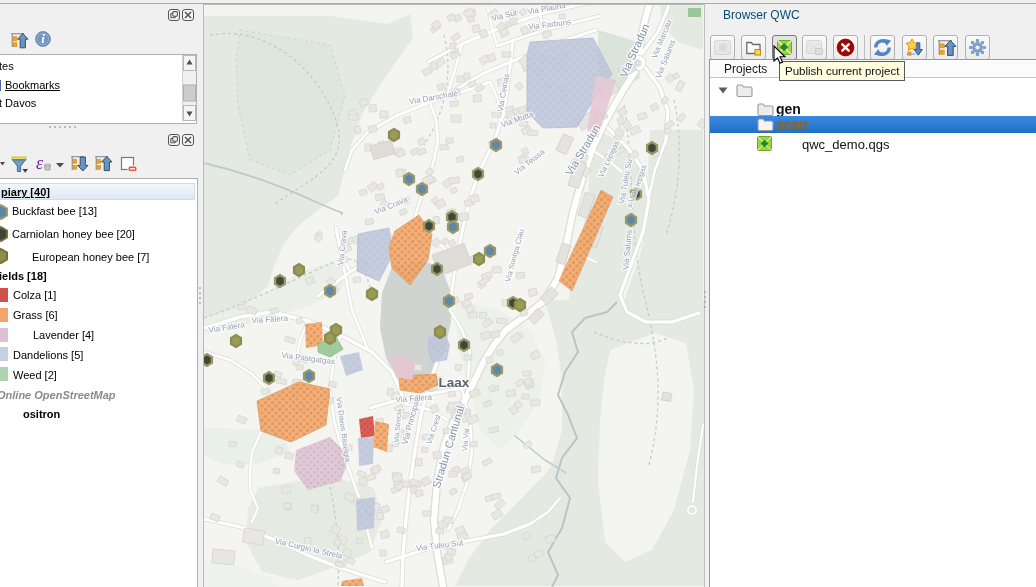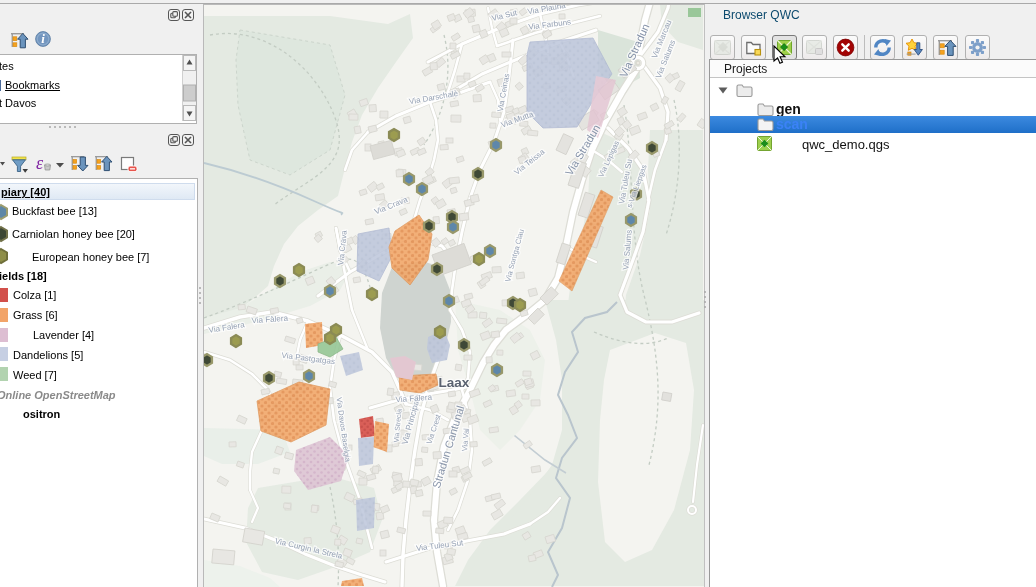--- a/index.html
+++ b/index.html
@@ -121,21 +121,21 @@
     <div style="position:absolute;left:0px;top:91px;font-weight:bold;">ields [18]</div>
     <div style="position:absolute;left:-5px;top:109px;width:14px;height:14px;background:#d2504b;"></div>
     <div style="position:absolute;left:14px;top:110px;">Colza [1]</div>
     <div style="position:absolute;left:-5px;top:129px;width:14px;height:14px;background:#f2a469;"></div>
     <div style="position:absolute;left:14px;top:130px;">Grass [6]</div>
     <div style="position:absolute;left:-5px;top:149px;width:14px;height:14px;background:#ddbed2;"></div>
     <div style="position:absolute;left:14px;top:150px;padding-left:20px;">Lavender [4]</div>
     <div style="position:absolute;left:-5px;top:168px;width:14px;height:14px;background:#c6cfe3;"></div>
     <div style="position:absolute;left:14px;top:170px;">Dandelions [5]</div>
     <div style="position:absolute;left:-5px;top:188px;width:14px;height:14px;background:#b2d3b0;"></div>
-    <div style="position:absolute;left:14px;top:190px;">Weed [7]</div>
+    <div style="position:absolute;left:14px;top:190px;">Weed [2]</div>
     <div style="position:absolute;left:-2px;top:210px;font-weight:bold;font-style:italic;color:#8a8a8a;">Online OpenStreetMap</div>
     <div style="position:absolute;left:0px;top:229px;font-weight:bold;padding-left:24px;">ositron</div>
   </div>
 </div>
 
 <div class="abs" id="mapwrap" style="left:203px;top:4px;width:500px;height:583px;border-left:1px solid #b9b9b9;border-right:1px solid #c0c0c0;border-top:1px solid #b9b9b9;background:#f4f4f0;">
     <svg width="500" height="582" viewBox="0 0 500 582" style="display:block">
       <defs>
 <pattern id="po" width="7" height="7" patternUnits="userSpaceOnUse">
           <rect width="7" height="7" fill="#f2a566"></rect>
@@ -851,28 +851,29 @@
       <path d="M1 3.5 Q1 2 2.5 2 L6 2 L7.5 4 L14.5 4 Q16 4 16 5.5 L16 12 Q16 13.5 14.5 13.5 L2.5 13.5 Q1 13.5 1 12 Z" fill="#ececec" stroke="#9a9a9a" stroke-width="1.1"></path>
     </svg>
     <svg style="position:absolute;left:47px;top:42px;" width="17" height="15">
       <path d="M1 3.5 Q1 2 2.5 2 L6 2 L7.5 4 L14.5 4 Q16 4 16 5.5 L16 12 Q16 13.5 14.5 13.5 L2.5 13.5 Q1 13.5 1 12 Z" fill="#ececec" stroke="#9a9a9a" stroke-width="1.1"></path>
     </svg>
     <div style="position:absolute;left:66px;top:41px;font-size:14px;font-weight:bold;color:#111;">gen</div>
     <div class="selrow" style="position:absolute;left:0;top:56px;width:328px;height:17px;"></div>
     <svg style="position:absolute;left:47px;top:57px;" width="17" height="15">
       <path d="M1 3.5 Q1 2 2.5 2 L6 2 L7.5 4 L14.5 4 Q16 4 16 5.5 L16 12 Q16 13.5 14.5 13.5 L2.5 13.5 Q1 13.5 1 12 Z" fill="#f4f4f4" stroke="#9a9a9a" stroke-width="1.1"></path>
     </svg>
-    <div style="position:absolute;left:66px;top:56px;font-size:14px;font-weight:bold;color:#3b82f6;">scan</div>
+    <div style="position:absolute;left:66px;top:56px;font-size:14px;font-weight:bold;color:#a16207;">scan</div>
     <svg style="position:absolute;left:47px;top:76px;" width="16" height="16">
       <rect x="0.5" y="0.5" width="14" height="14" rx="1" fill="#9ed04e" stroke="#74a431"></rect>
       <path d="M0.5 0.5 L14.5 14.5 M14.5 0.5 L0.5 14.5" stroke="#eef6dd" stroke-width="1"></path>
       <rect x="4.8" y="4.8" width="5.4" height="5.4" fill="#1c8c1c" transform="rotate(45 7.5 7.5)"></rect>
     </svg>
     <div style="position:absolute;left:66px;top:77px;font-size:13px;color:#111;margin-left:26px;">qwc_demo.qgs</div>
   </div>
+  <div style="position:absolute;left:74px;top:57px;height:18px;background:#fffedf;border:1px solid #5a5a5a;z-index:30;white-space:nowrap;padding:0 5px;font-size:11.5px;color:#111;line-height:19px;">Publish current project</div>
   <svg style="position:absolute;left:68px;top:41px;z-index:31;" width="14" height="21">
     <path d="M1 1 L1 16 L4.6 12.8 L6.9 18.3 L9.5 17.2 L7.1 11.8 L12 11.8 Z" fill="#fff" stroke="#000" stroke-width="1.1"></path>
   </svg>
 </div>
 <svg class="abs" style="left:197px;top:286px;" width="6" height="20">
 <g fill="#a8a8a8">
       <circle cx="3" cy="2" r="1"></circle>
       <circle cx="3" cy="7" r="1"></circle>
       <circle cx="3" cy="12" r="1"></circle>
       <circle cx="3" cy="17" r="1"></circle>

